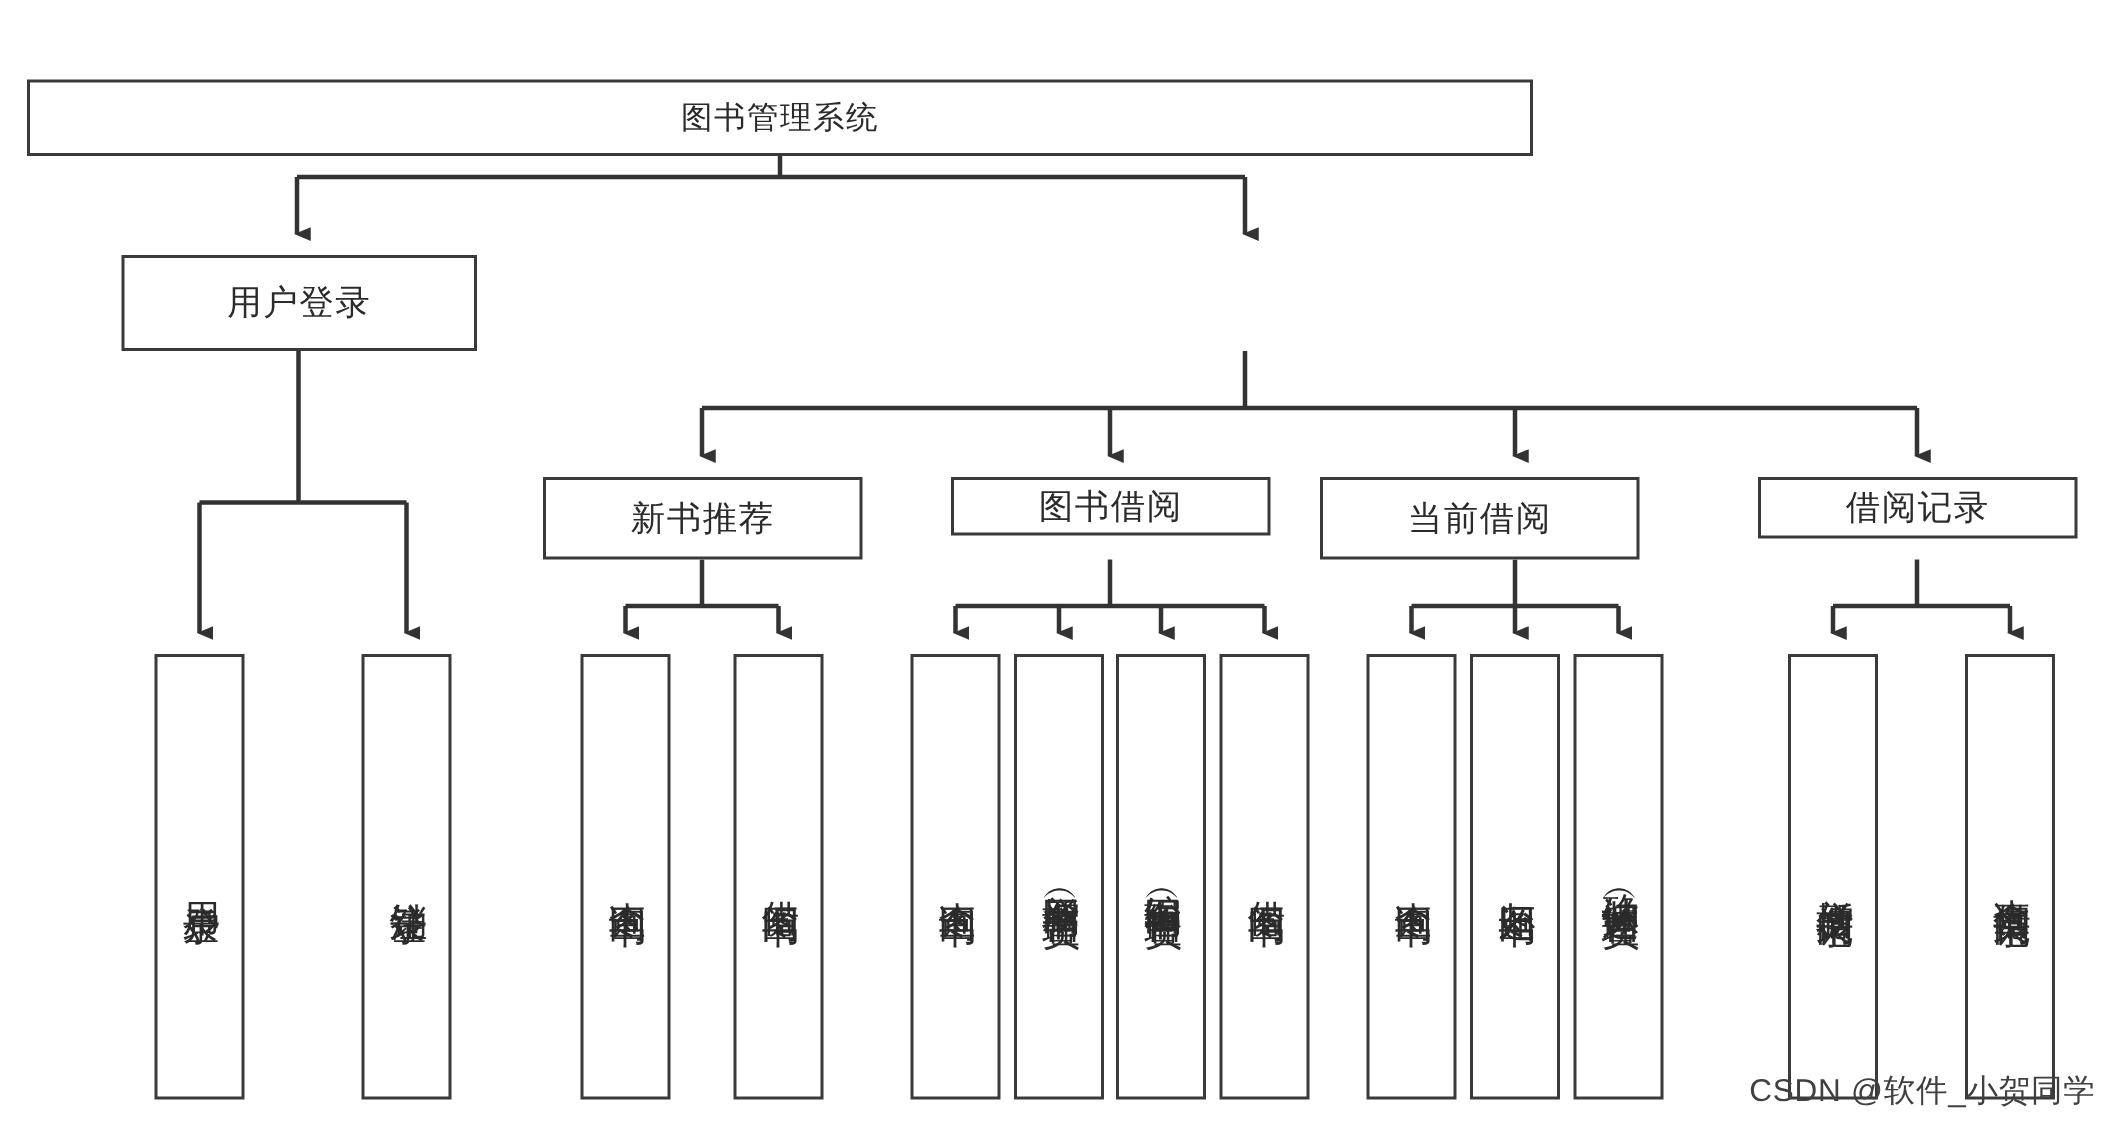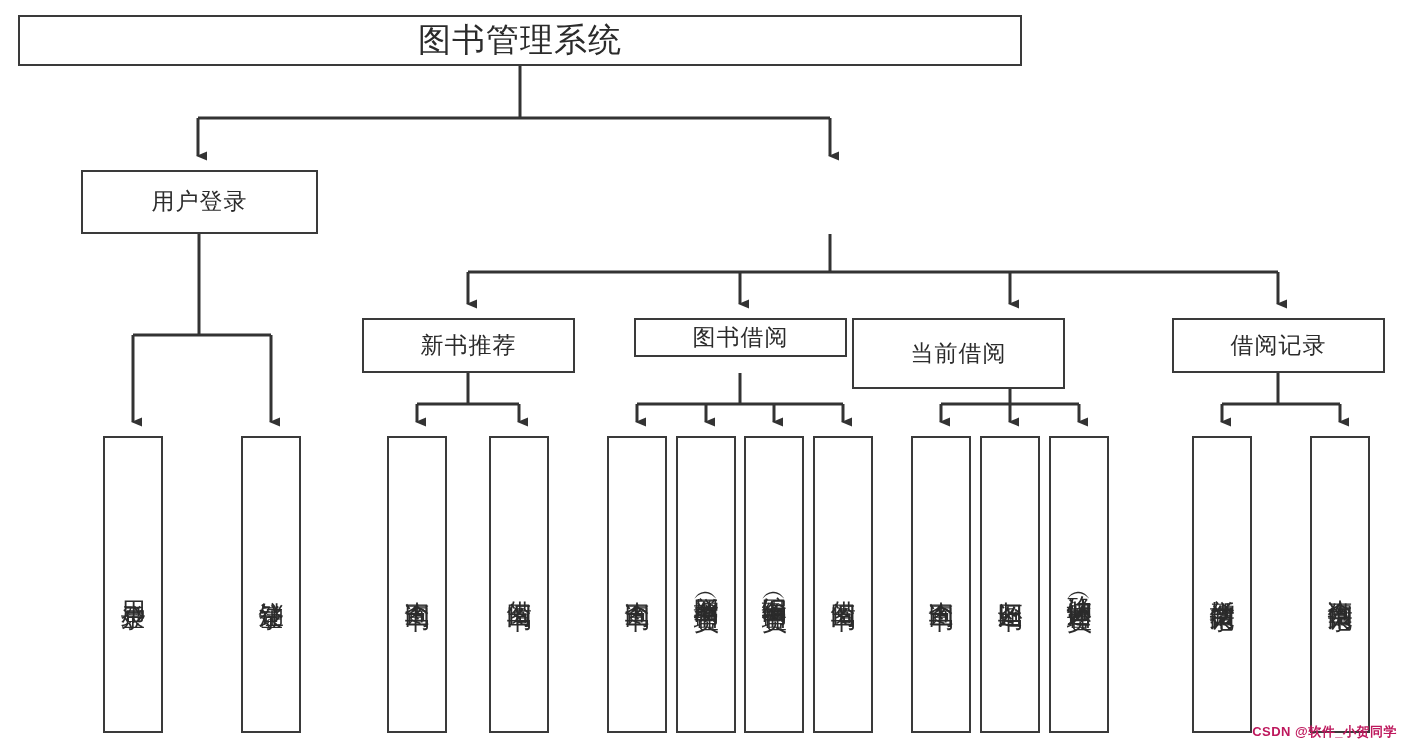--- a/index.html
+++ b/index.html
@@ -3,22 +3,22 @@
 <meta charset="utf-8">
 <style>
   html,body{margin:0;padding:0;background:#ffffff;}
   body{width:1405px;height:747px;font-family:"Liberation Sans","DejaVu Sans",sans-serif;overflow:hidden;}
   #stage{position:relative;width:1405px;height:747px;background:#fff;}
   #wires{position:absolute;left:0;top:0;width:1405px;height:747px;}
   .node{position:absolute;box-sizing:border-box;background:#ffffff;border:2.5px solid #3a3a3a;display:flex;align-items:center;justify-content:center;color:#2b2b2b;}
   .node.h{font-size:23px;letter-spacing:1px;line-height:1.1;}
   .node.leaf{padding:8px 2px;}
   .node.leaf .vtext{writing-mode:vertical-rl;text-orientation:upright;font-size:25px;line-height:1.18;letter-spacing:2px;white-space:nowrap;color:#2b2b2b;max-height:100%;}
-  .node.root{font-size:33px;}
-  #watermark{position:absolute;right:8px;bottom:6px;font-size:13px;color:#be185d;letter-spacing:.5px;white-space:nowrap;font-weight:bold;}
+  .node.root{font-size:21px;margin-top:38px;}
+  #watermark{position:absolute;right:8px;bottom:6px;font-size:21px;color:#404040;letter-spacing:.5px;white-space:nowrap;}
 </style>
 </head>
 <body>
 
 <div id="stage">
 
   <svg id="wires" viewBox="0 0 1405 747" xmlns="http://www.w3.org/2000/svg">
     <defs>
       <marker id="arrow" viewBox="0 0 12 12" refX="6" refY="10" markerWidth="11" markerHeight="11" orient="auto-start-reverse" markerUnits="userSpaceOnUse">
         <path d="M 1 0 L 11 0 L 6 12 z" fill="#333333"></path>
@@ -75,24 +75,24 @@
   <div class="node h" style="left:81px;top:170px;width:237px;height:64px;">
     <span>用户登录</span>
   </div>
 
   <div class="node h" style="left:362px;top:318px;width:213px;height:55px;">
     <span>新书推荐</span>
   </div>
   <div class="node h" style="left:634px;top:318px;width:213px;height:39px;">
     <span>图书借阅</span>
   </div>
-  <div class="node h" style="left:852px;top:318px;width:213px;height:71px;">
+  <div class="node h" style="left:880px;top:318px;width:213px;height:55px;">
     <span>当前借阅</span>
   </div>
-  <div class="node h" style="left:1172px;top:318px;width:213px;height:55px;">
+  <div class="node h" style="left:1172px;top:318px;width:213px;height:41px;">
     <span>借阅记录</span>
   </div>
 
   <div class="node leaf" style="left:103px;top:436px;width:60px;height:297px;">
     <span class="vtext">用户登录</span>
   </div>
   <div class="node leaf" style="left:241px;top:436px;width:60px;height:297px;">
     <span class="vtext">注销登录</span>
   </div>
 

